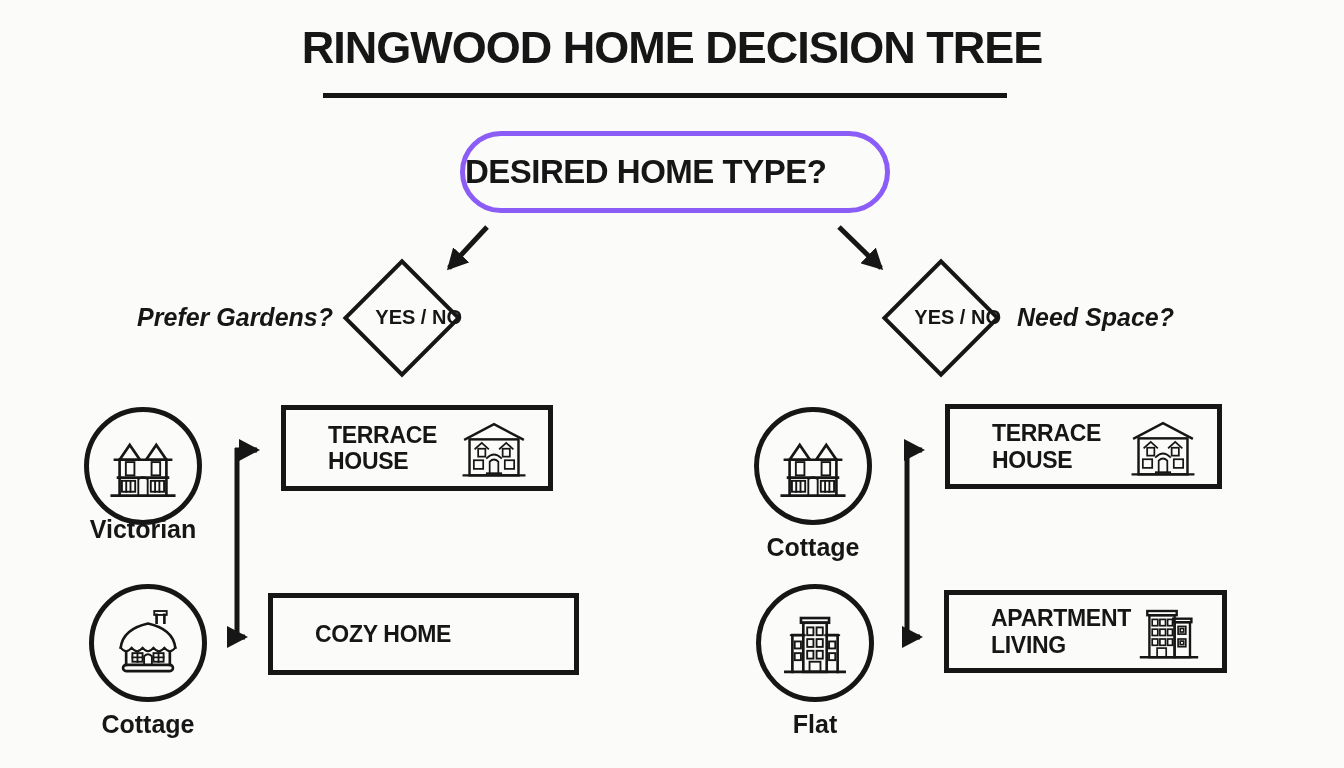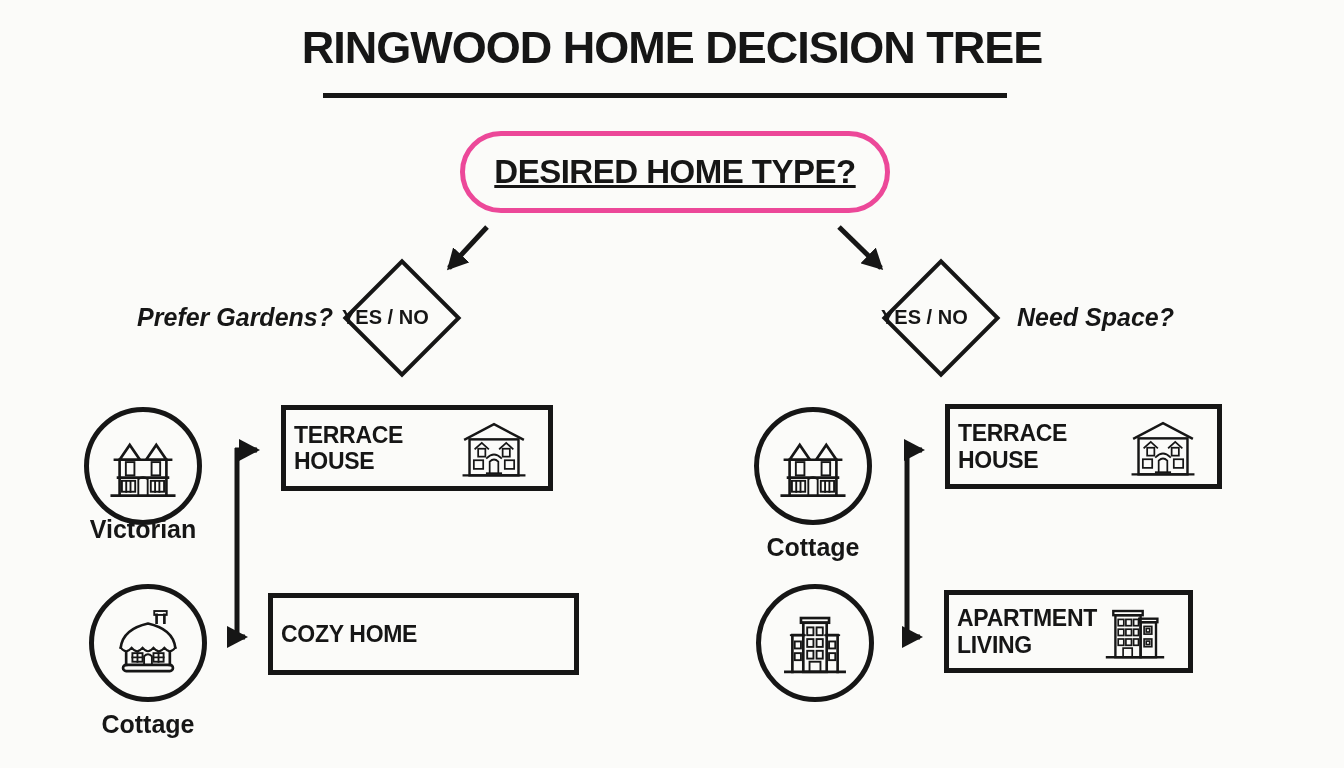--- a/index.html
+++ b/index.html
@@ -13,49 +13,49 @@
   .abs{position:absolute;}
   .title{
     left:0;right:0;top:22px;text-align:center;
     font-size:45px;font-weight:bold;letter-spacing:-1px;
   }
   .title-rule{
     left:323px;top:93px;width:684px;height:5px;background:#161616;
   }
   .pill{
     left:460px;top:131px;width:430px;height:82px;
-    border:5px solid #ec4899;border-radius:45px;
-    display:flex;align-items:center;justify-content:center;
+    border:5px solid #8b5cf6;border-radius:45px;
+    display:flex;align-items:center;
     font-size:33px;font-weight:bold;letter-spacing:-0.5px;
-    background:#fbfbf9;box-sizing:border-box;text-decoration:underline;
+    background:#fbfbf9;box-sizing:border-box;
   }
   .diamond{
     width:84px;height:84px;border:4px solid #161616;
     transform:rotate(45deg);background:#fbfbf9;box-sizing:border-box;
   }
   .diamond-text{
-    width:120px;text-align:left;font-size:20px;font-weight:bold;
+    width:120px;text-align:right;font-size:20px;font-weight:bold;
     letter-spacing:0px;
   }
   .question{
     font-size:25px;font-weight:bold;white-space:nowrap;font-style:italic;
   }
   .circle{
     width:118px;height:118px;border-radius:50%;
     border:5px solid #161616;box-sizing:border-box;
     display:flex;align-items:center;justify-content:center;
     background:#fbfbf9;
   }
   .circle-label{
     width:180px;text-align:center;font-size:25px;font-weight:bold;
   }
   .outcome{
     border:5px solid #161616;box-sizing:border-box;background:#fbfbf9;
     display:flex;align-items:center;justify-content:space-between;
-    padding:0 18px 0 8px;
+    padding:0 18px 0 42px;
   }
   .outcome-label{
     font-size:23px;font-weight:bold;line-height:1.15;letter-spacing:-0.3px;
     max-width:150px;
   }
   .icon svg{display:block;}
   svg .ln{stroke:#161616;fill:none;stroke-width:3.4;stroke-linecap:square;stroke-linejoin:miter;}
   svg .thin{stroke-width:2.4;}
   .wires{left:0;top:0;pointer-events:none;}
 </style>
@@ -199,20 +199,21 @@
         <rect class="ln thin" x="40" y="60" width="8" height="10"></rect>
         <rect class="ln thin" x="52" y="60" width="8" height="10"></rect>
         <rect class="ln thin" x="43" y="74" width="14" height="13"></rect>
         <rect class="ln thin" x="24" y="48" width="8" height="9"></rect>
         <rect class="ln thin" x="24" y="63" width="8" height="9"></rect>
         <rect class="ln thin" x="68" y="48" width="8" height="9"></rect>
         <rect class="ln thin" x="68" y="63" width="8" height="9"></rect>
       </svg>
     </span>
   </div>
+  <div class="abs circle-label" style="left:725px;top:710px;">Flat</div>
 
   <div class="abs outcome" style="left:945px;top:404px;width:277px;height:85px;">
     <div class="outcome-label">TERRACE HOUSE</div>
     <span class="icon">
       <svg width="72" height="72" viewBox="0 0 100 100">
         <path class="ln" d="M8 88 H92"></path>
         <rect class="ln" x="16" y="38" width="68" height="50"></rect>
         <path class="ln" d="M10 38 L50 17 L90 38"></path>
         <path class="ln thin" d="M24 51 L33 43 L42 51"></path>
         <rect class="ln thin" x="28" y="51" width="10" height="11"></rect>
@@ -220,21 +221,21 @@
         <rect class="ln thin" x="62" y="51" width="10" height="11"></rect>
         <path class="ln thin" d="M40 64 Q50 54 60 64"></path>
         <path class="ln thin" d="M44 84 V69 Q50 63 56 69 V84"></path>
         <rect class="ln thin" x="22" y="67" width="13" height="12"></rect>
         <rect class="ln thin" x="65" y="67" width="13" height="12"></rect>
         <path class="ln thin" d="M40 85 H60"></path>
       </svg>
     </span>
   </div>
 
-  <div class="abs outcome" style="left:944px;top:590px;width:249px;height:83px;">
+  <div class="abs outcome" style="left:944px;top:590px;width:283px;height:83px;">
     <div class="outcome-label">APARTMENT LIVING</div>
     <span class="icon">
       <svg width="70" height="70" viewBox="0 0 100 100">
         <path class="ln" d="M10 86 H90"></path>
         <rect class="ln" x="22" y="26" width="36" height="60"></rect>
         <rect class="ln" x="19" y="20" width="42" height="6"></rect>
         <rect class="ln" x="58" y="36" width="22" height="50"></rect>
         <rect class="ln" x="56" y="31" width="26" height="5"></rect>
         <rect class="ln thin" x="26" y="32" width="8" height="9"></rect>
         <rect class="ln thin" x="37" y="32" width="8" height="9"></rect>

